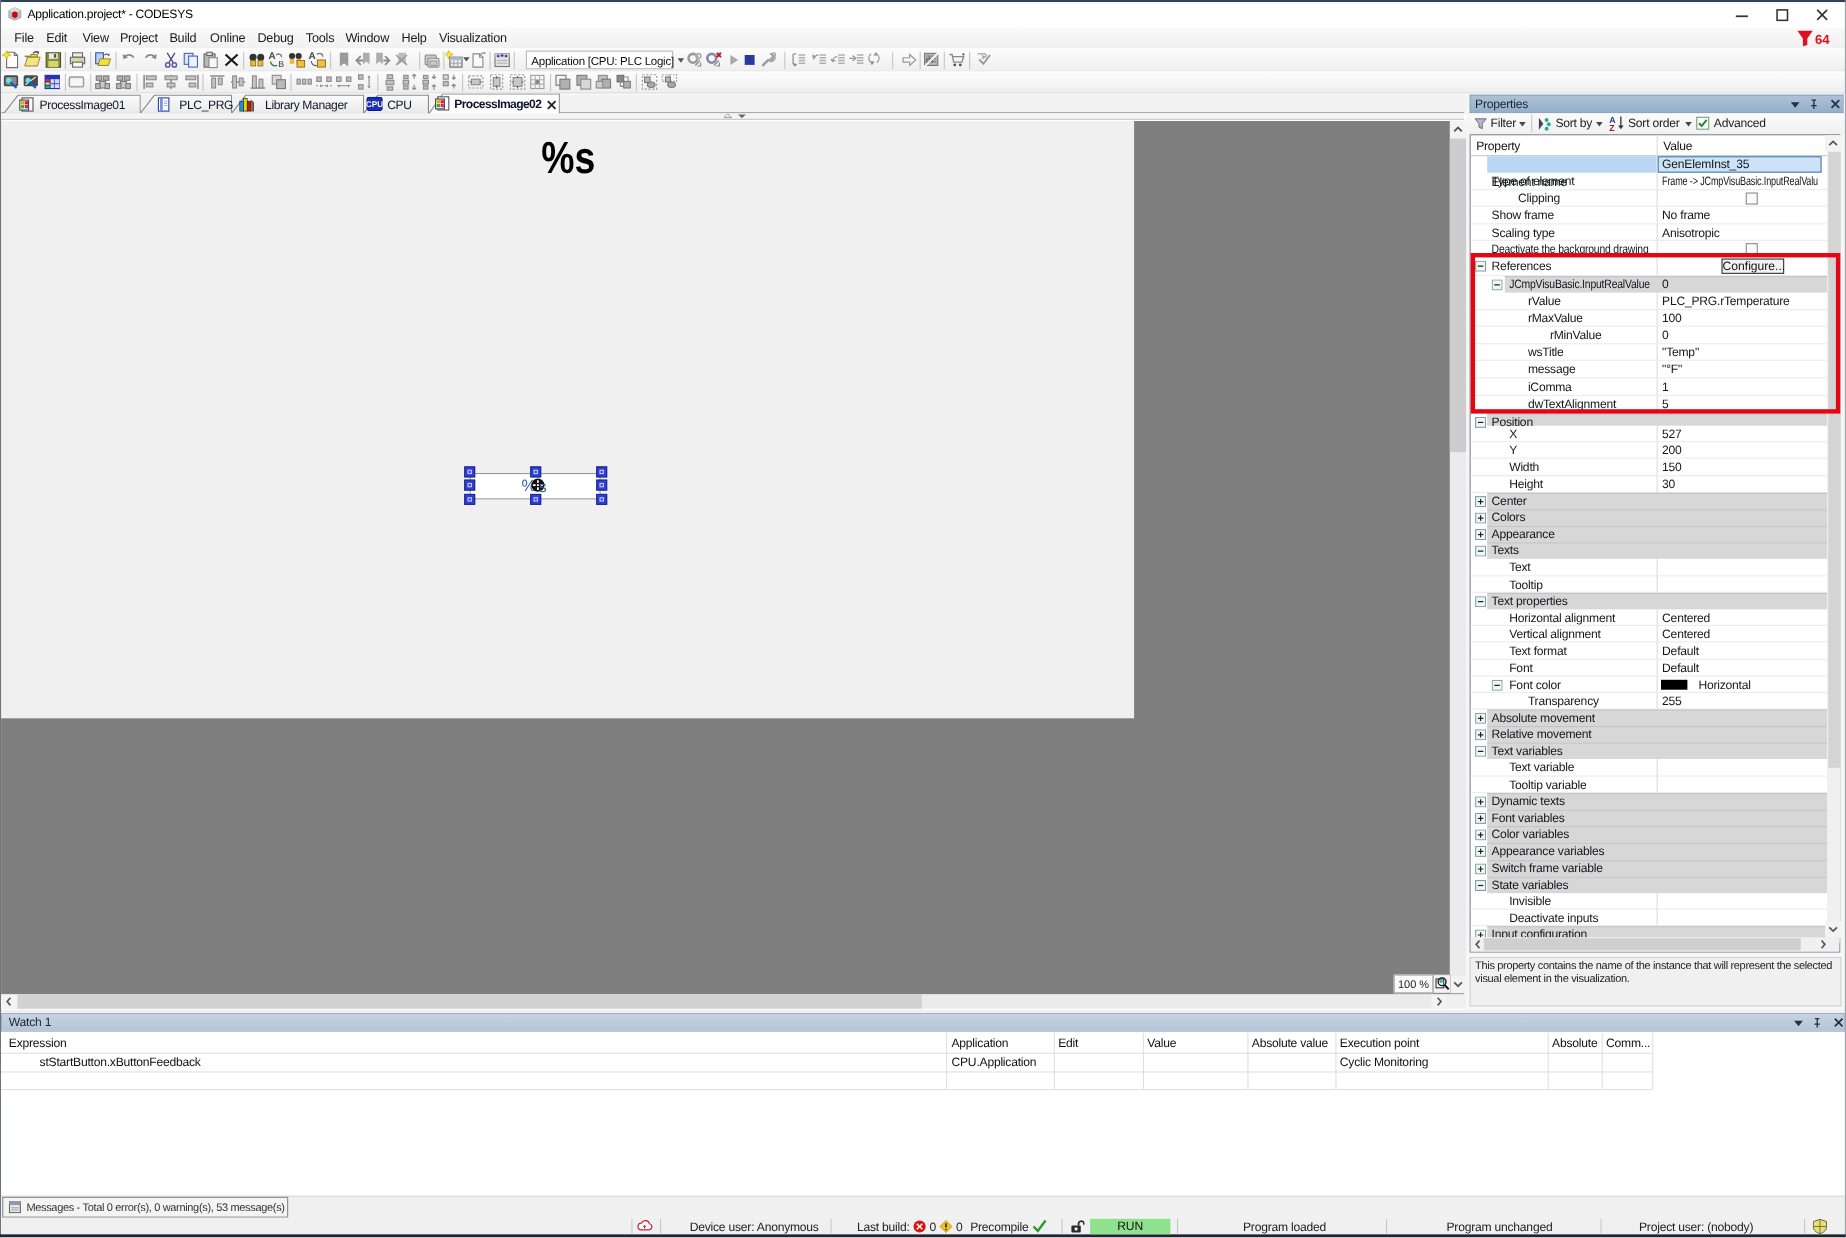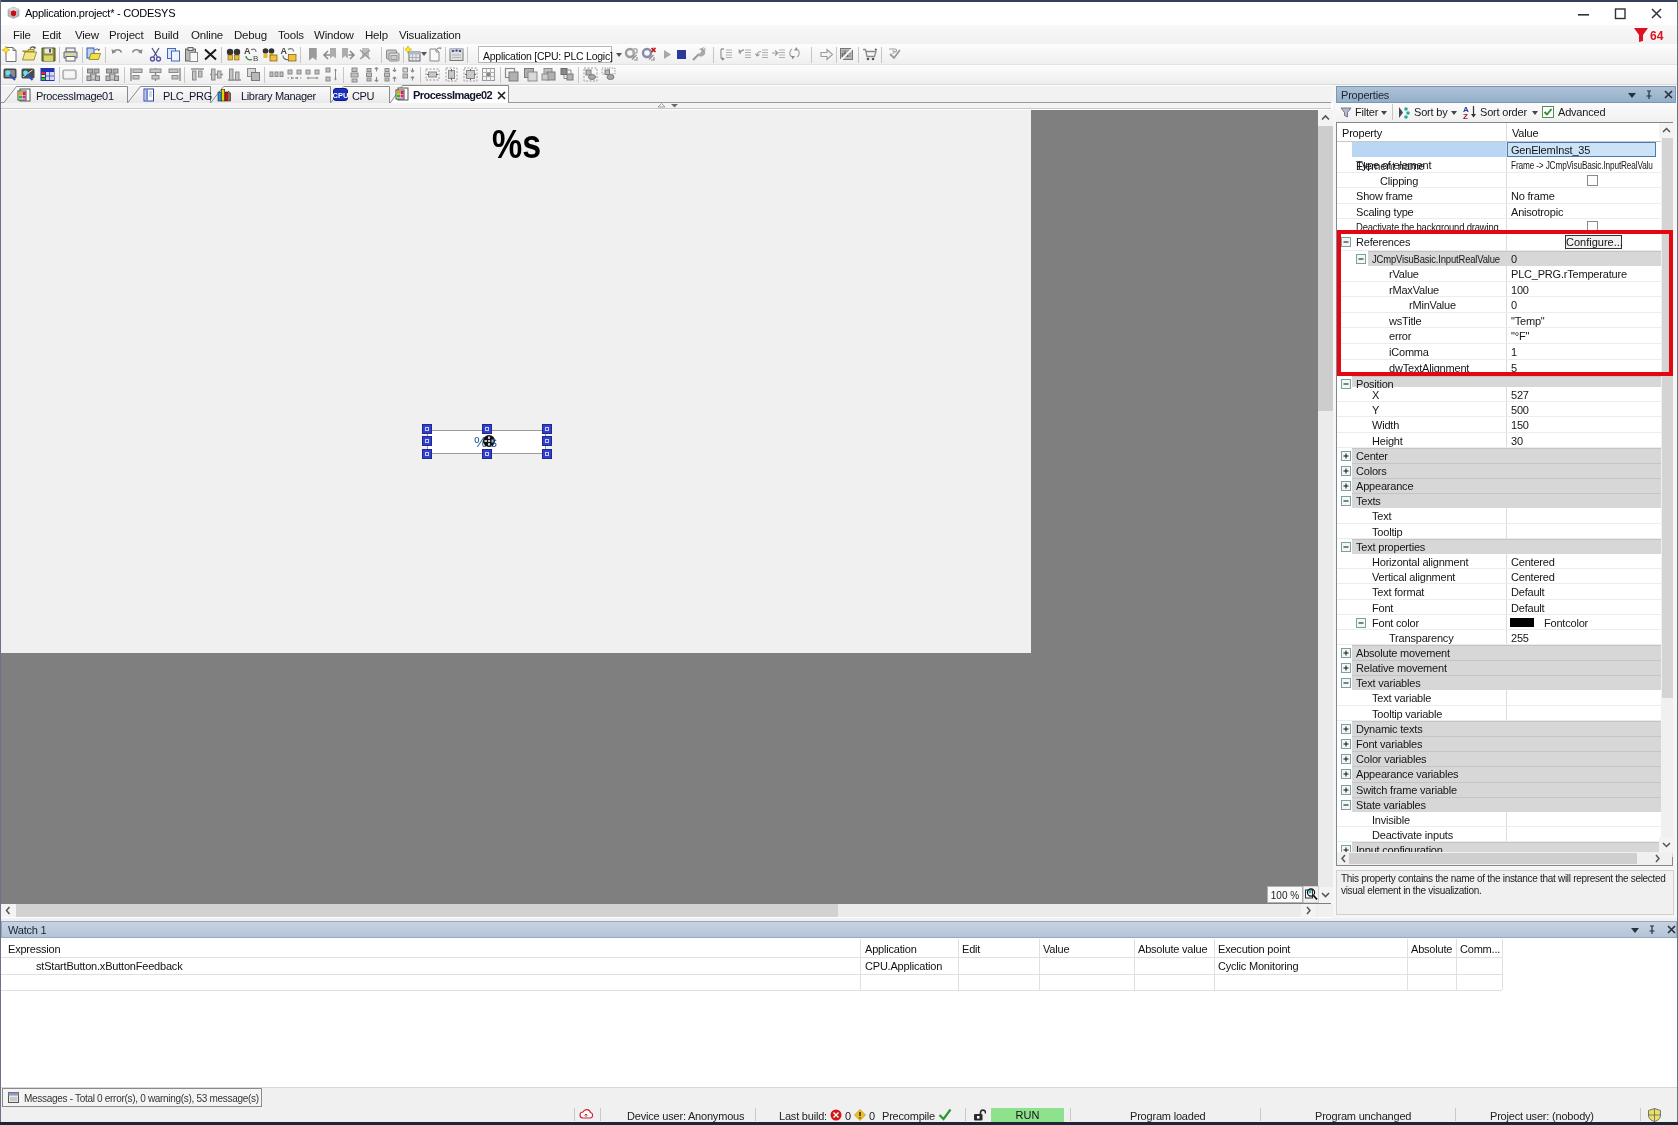--- a/index.html
+++ b/index.html
@@ -664,40 +664,40 @@
 <div class="ab" style="left:1337px;top:296px;width:324px;height:1px;background:#ececec;"></div>
 <div class="ab t11" style="left:1389px;top:284px;z-index:3;color:#14161a;">rMaxValue</div>
 <div class="ab t11" style="left:1511px;top:284px;z-index:3;color:#14161a;white-space:nowrap;">100</div>
 <div class="ab" style="left:1337px;top:312px;width:324px;height:1px;background:#ececec;"></div>
 <div class="ab t11" style="left:1389px;top:299px;z-index:3;color:#14161a;margin-left:20px;">rMinValue</div>
 <div class="ab t11" style="left:1511px;top:299px;z-index:3;color:#14161a;white-space:nowrap;">0</div>
 <div class="ab" style="left:1337px;top:327px;width:324px;height:1px;background:#ececec;"></div>
 <div class="ab t11" style="left:1389px;top:315px;z-index:3;color:#14161a;">wsTitle</div>
 <div class="ab t11" style="left:1511px;top:315px;z-index:3;color:#14161a;white-space:nowrap;">"Temp"</div>
 <div class="ab" style="left:1337px;top:343px;width:324px;height:1px;background:#ececec;"></div>
-<div class="ab t11" style="left:1389px;top:330px;z-index:3;color:#14161a;">error</div>
+<div class="ab t11" style="left:1389px;top:330px;z-index:3;color:#14161a;">message</div>
 <div class="ab t11" style="left:1511px;top:330px;z-index:3;color:#14161a;white-space:nowrap;">"°F"</div>
 <div class="ab" style="left:1337px;top:359px;width:324px;height:1px;background:#ececec;"></div>
 <div class="ab t11" style="left:1389px;top:346px;z-index:3;color:#14161a;">iComma</div>
 <div class="ab t11" style="left:1511px;top:346px;z-index:3;color:#14161a;white-space:nowrap;">1</div>
 <div class="ab" style="left:1337px;top:375px;width:324px;height:1px;background:#ececec;"></div>
 <div class="ab t11" style="left:1389px;top:362px;z-index:3;color:#14161a;">dwTextAlignment</div>
 <div class="ab t11" style="left:1511px;top:362px;z-index:3;color:#14161a;white-space:nowrap;">5</div>
 <div class="ab" style="left:1352px;top:376px;width:321px;height:11px;background:#d7d7d7;border-top:1px solid #c4c4c4;"></div>
 <svg class="ab" style="left:1341px;top:379px;z-index:3;" width="10" height="10" viewBox="0 0 10 10">
     <rect x="0.5" y="0.5" width="9" height="9" fill="#f2f6f6" stroke="#7aa0a0"></rect>
     <path d="M2.5 5 H7.5" stroke="#222" stroke-width="1.1"></path>
   </svg>
 <div class="ab t11" style="left:1356px;top:378px;z-index:3;color:#14161a;">Position</div>
 <div class="ab" style="left:1337px;top:401px;width:324px;height:1px;background:#ececec;"></div>
 <div class="ab t11" style="left:1372px;top:389px;z-index:3;color:#14161a;">X</div>
 <div class="ab t11" style="left:1511px;top:389px;z-index:3;color:#14161a;white-space:nowrap;">527</div>
 <div class="ab" style="left:1337px;top:416px;width:324px;height:1px;background:#ececec;"></div>
 <div class="ab t11" style="left:1372px;top:404px;z-index:3;color:#14161a;">Y</div>
-<div class="ab t11" style="left:1511px;top:404px;z-index:3;color:#14161a;white-space:nowrap;">500</div>
+<div class="ab t11" style="left:1511px;top:404px;z-index:3;color:#14161a;white-space:nowrap;">200</div>
 <div class="ab" style="left:1337px;top:432px;width:324px;height:1px;background:#ececec;"></div>
 <div class="ab t11" style="left:1372px;top:419px;z-index:3;color:#14161a;">Width</div>
 <div class="ab t11" style="left:1511px;top:419px;z-index:3;color:#14161a;white-space:nowrap;">150</div>
 <div class="ab" style="left:1337px;top:447px;width:324px;height:1px;background:#ececec;"></div>
 <div class="ab t11" style="left:1372px;top:435px;z-index:3;color:#14161a;">Height</div>
 <div class="ab t11" style="left:1511px;top:435px;z-index:3;color:#14161a;white-space:nowrap;">30</div>
 <div class="ab" style="left:1352px;top:448px;width:321px;height:15px;background:#d7d7d7;border-top:1px solid #c4c4c4;"></div>
 <svg class="ab" style="left:1341px;top:451px;z-index:3;" width="10" height="10" viewBox="0 0 10 10">
     <rect x="0.5" y="0.5" width="9" height="9" fill="#f2f6f6" stroke="#7aa0a0"></rect>
     <path d="M2.5 5 H7.5" stroke="#222" stroke-width="1.1"></path>
@@ -746,21 +746,21 @@
 <div class="ab" style="left:1337px;top:614px;width:324px;height:1px;background:#ececec;"></div>
 <div class="ab t11" style="left:1372px;top:602px;z-index:3;color:#14161a;">Font</div>
 <div class="ab t11" style="left:1511px;top:602px;z-index:3;color:#14161a;white-space:nowrap;">Default</div>
 <div class="ab" style="left:1337px;top:629px;width:324px;height:1px;background:#ececec;"></div>
 <svg class="ab" style="left:1356px;top:618px;z-index:3;" width="10" height="10" viewBox="0 0 10 10">
     <rect x="0.5" y="0.5" width="9" height="9" fill="#f2f6f6" stroke="#7aa0a0"></rect>
     <path d="M2.5 5 H7.5" stroke="#222" stroke-width="1.1"></path>
   </svg>
 <div class="ab t11" style="left:1372px;top:617px;z-index:3;color:#14161a;">Font color</div>
 <div class="ab" style="left:1510px;top:618px;width:24px;height:9px;background:#000;z-index:3;"></div>
-<div class="ab t11" style="left:1544px;top:617px;z-index:3;">Fontcolor</div>
+<div class="ab t11" style="left:1544px;top:617px;z-index:3;">Horizontal</div>
 <div class="ab" style="left:1337px;top:644px;width:324px;height:1px;background:#ececec;"></div>
 <div class="ab t11" style="left:1389px;top:632px;z-index:3;color:#14161a;">Transparency</div>
 <div class="ab t11" style="left:1511px;top:632px;z-index:3;color:#14161a;white-space:nowrap;">255</div>
 <div class="ab" style="left:1352px;top:645px;width:321px;height:15px;background:#d7d7d7;border-top:1px solid #c4c4c4;"></div>
 <svg class="ab" style="left:1341px;top:648px;z-index:3;" width="10" height="10" viewBox="0 0 10 10">
     <rect x="0.5" y="0.5" width="9" height="9" fill="#f2f6f6" stroke="#7aa0a0"></rect>
     <path d="M2.5 5 H7.5" stroke="#222" stroke-width="1.1"></path>
     <path d="M5 2.5 V7.5" stroke="#222" stroke-width="1.1"></path>
   </svg>
 <div class="ab t11" style="left:1356px;top:647px;z-index:3;color:#14161a;">Absolute movement</div>

